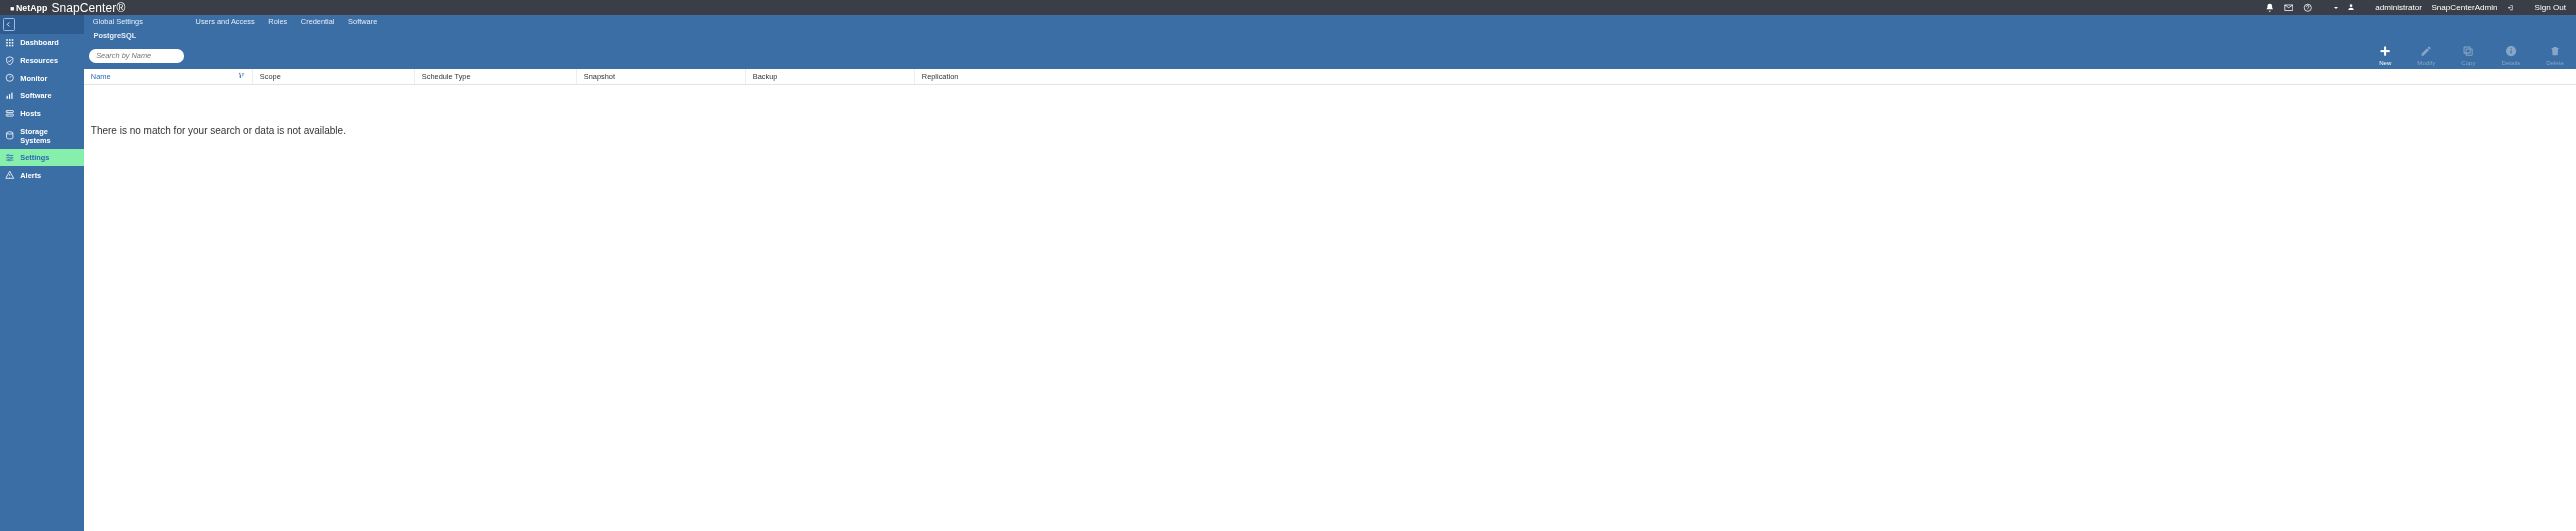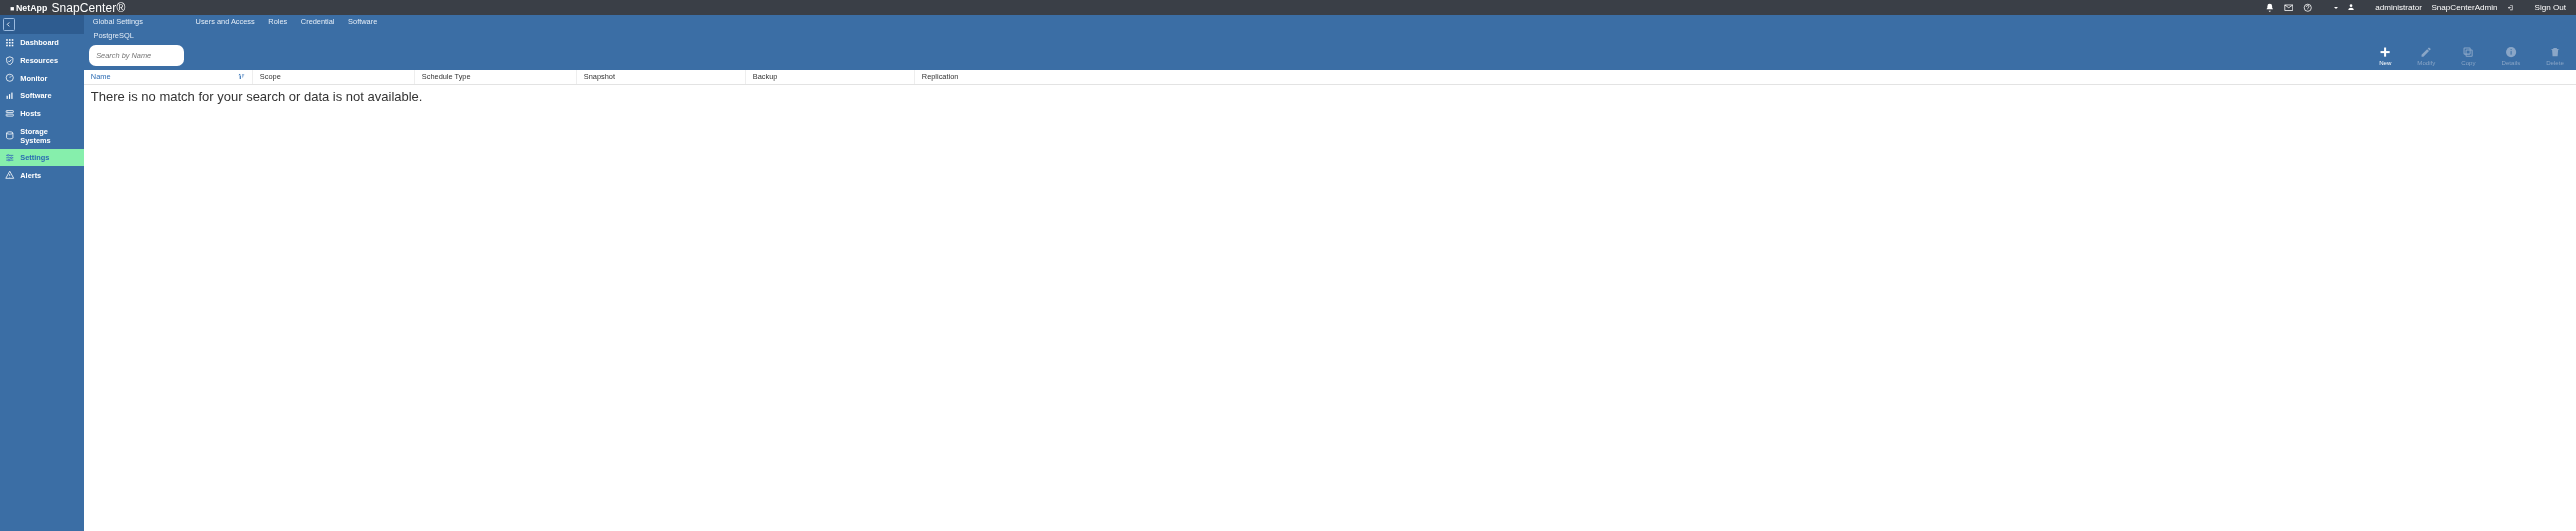--- a/index.html
+++ b/index.html
@@ -68,30 +68,30 @@
     }
     .tab {
       color: #e5eef8; padding: 2px 6.8px; font-size: 7.4px; cursor: pointer;
       display: flex; align-items: center;
     }
     .tab.active { background: #701a75; color: #fff; margin-top: 35px; }
 
     .subnav2 {
       background: #3b6ea5;
       padding-left: 5.4px; height: 13.5px;
-      display: flex; align-items: center;
+      display: flex; align-items: center; font-weight: bold;
     }
     .crumb { color: #e5eef8; font-size: 7.4px; padding: 2px 4.1px; }
 
     .toolbar {
       background: #3b6ea5;
       display: flex; align-items: center; padding: 3.4px 5.4px;
     }
     .search-box {
-      background: #fff; border-radius: 6.8px; height: 21px;
+      background: #fff; border-radius: 6.8px; height: 14px;
       padding: 0 6.8px; width: 95px; display: flex; align-items: center;
     }
     .search-box input {
       border: none; outline: none; font-size: 7.4px; width: 100%; background: transparent;
       font-style: italic; color: #888;
     }
     .toolbar-actions { margin-left: auto; display: flex; gap: 26px; padding-right: 6.8px; }
     .tb-btn {
       display: flex; flex-direction: column; align-items: center; gap: 1.4px;
       color: #cdd9e8; cursor: pointer; font-size: 6.1px;
@@ -107,21 +107,21 @@
     }
     .th.sortable { color: #2b6bb2; cursor: pointer; }
     .th:last-child { border-right: none; }
     .col-name { flex: 0 0 169px; }
     .col-scope { flex: 0 0 162px; }
     .col-schedule { flex: 0 0 162px; }
     .col-snapshot { flex: 0 0 169px; }
     .col-backup { flex: 0 0 169px; }
     .col-replication { flex: 1; }
 
-    .empty-row { padding: 4.1px 6.8px; font-size: 13px; color: #333; }
+    .empty-row { padding: 4.1px 6.8px; font-size: 10px; color: #333; margin-top: 36px; }
 
     .sort-icon svg { width: 6.8px; height: 6.8px; }
   </style>
 </head>
 <body>
 
 <div class="top-header">
   <div class="brand">
     <span class="brand-logo">NetApp</span>
     <span class="brand-product">SnapCenter®</span>

